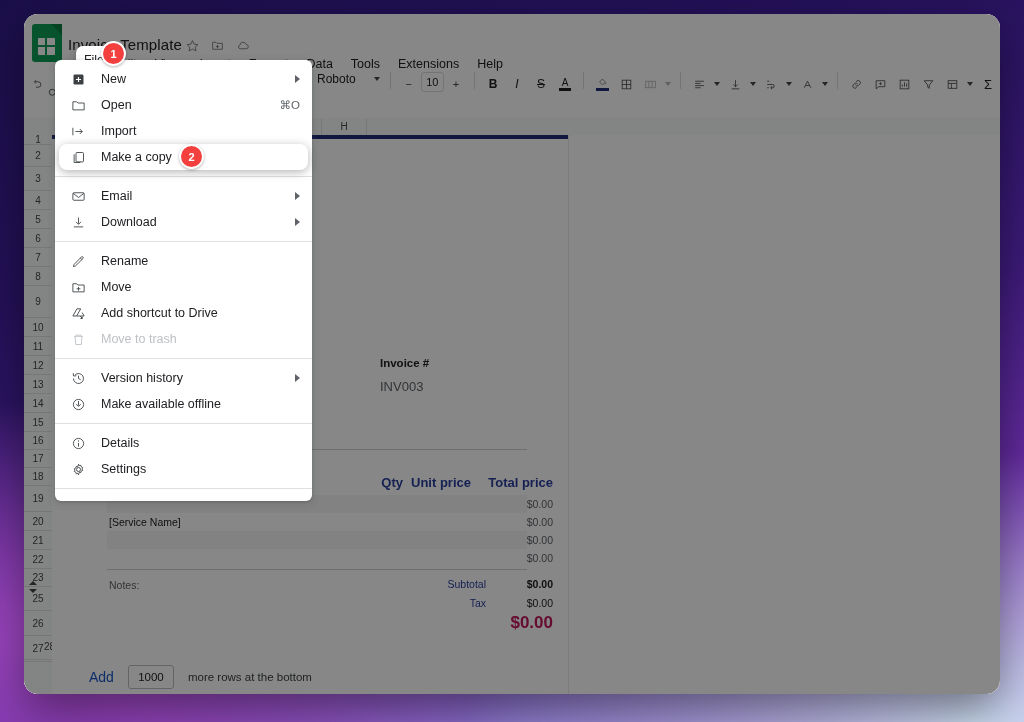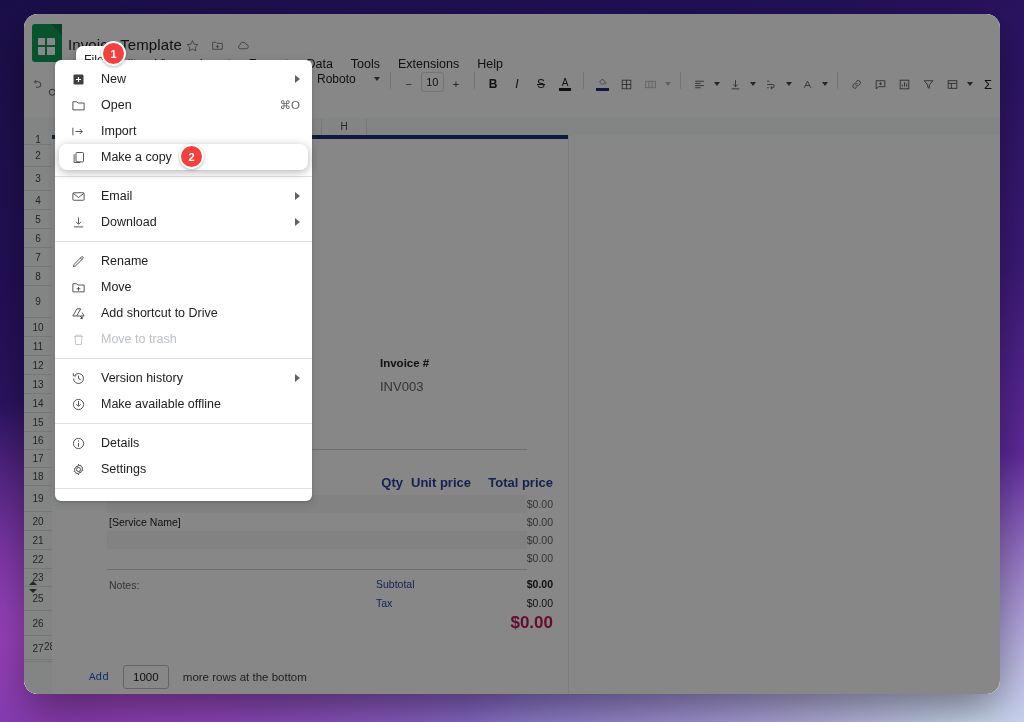--- a/index.html
+++ b/index.html
@@ -94,27 +94,27 @@
   .inv{position:absolute;left:0;top:0;width:516px;bottom:0;}
   .invoicehash{position:absolute;left:328px;top:222px;font-size:11.5px;font-weight:700;color:#202124;}
   .invoiceno{position:absolute;left:328px;top:244px;font-size:13px;color:#5f6368;}
   .tablehr{position:absolute;left:55px;top:314px;width:420px;height:1px;background:#d0d0d0;}
   .th{position:absolute;top:340px;font-size:13px;font-weight:700;color:#2a3f9d;text-align:right;}
   .lineband{position:absolute;left:55px;width:420px;height:18px;background:#f5f5f5;}
   .amt{position:absolute;width:60px;text-align:right;font-size:10.5px;color:#5f6368;}
   .svcname{position:absolute;left:57px;font-size:10.5px;color:#202124;}
   .totalhr{position:absolute;left:55px;top:434px;width:420px;height:1px;background:#d0d0d0;}
   .notes{position:absolute;left:57px;top:444px;font-size:10.5px;color:#5f6368;}
-  .lbl{position:absolute;width:110px;font-size:10.5px;color:#2a3f9d;}
+  .lbl{position:absolute;width:110px;text-align:right;font-size:10.5px;color:#2a3f9d;}
   .val{position:absolute;width:60px;text-align:right;font-size:10.5px;color:#202124;}
   .val.b{font-weight:700;}
   .grand{position:absolute;width:80px;text-align:right;font-size:17px;font-weight:700;color:#c2185b;}
 
   .addrow{position:absolute;left:37px;top:530px;display:flex;align-items:center;gap:14px;}
-  .addlink{font-size:11px;color:#1a56c4;cursor:pointer;font-family:Liberation Mono, monospace;}
+  .addlink{font-size:14px;color:#1a56c4;cursor:pointer;}
   .rowsbox{width:44px;height:22px;border:1px solid #bdbdbd;border-radius:3px;font-size:11.5px;color:#202124;
            display:flex;align-items:center;justify-content:center;background:#fff;}
   .addtxt{font-size:11.5px;color:#3c4043;}
 
   
   .menu{
     position:absolute;left:31px;top:46px;width:257px;background:#fff;border-radius:6px;
     box-shadow:0 2px 6px 2px rgba(60,64,67,.15),0 1px 2px rgba(60,64,67,.3);
     padding:6px 0;z-index:75;
   }

